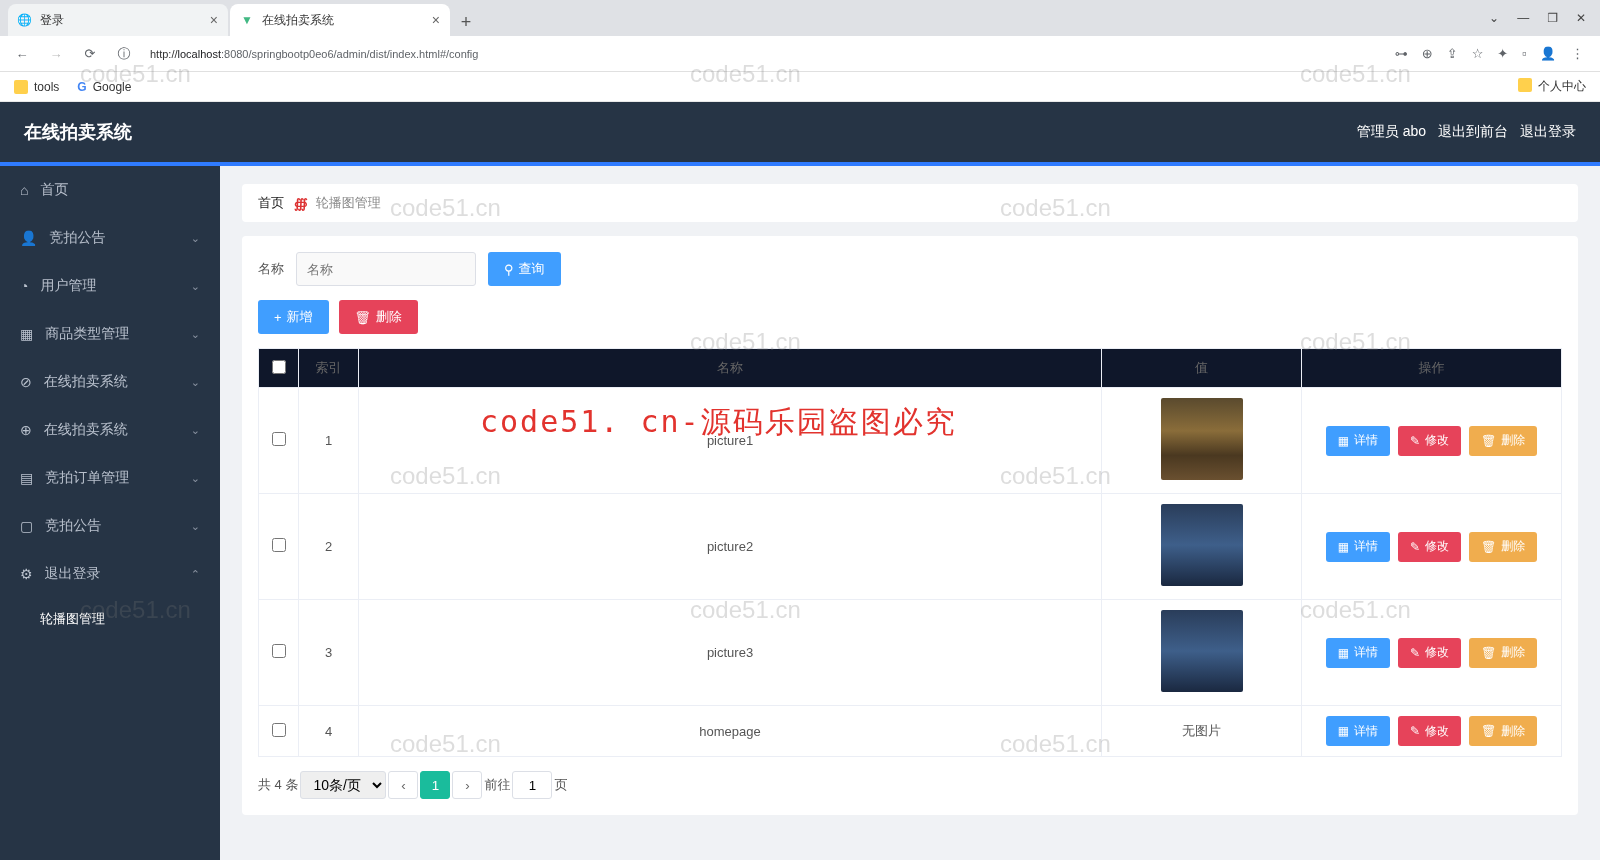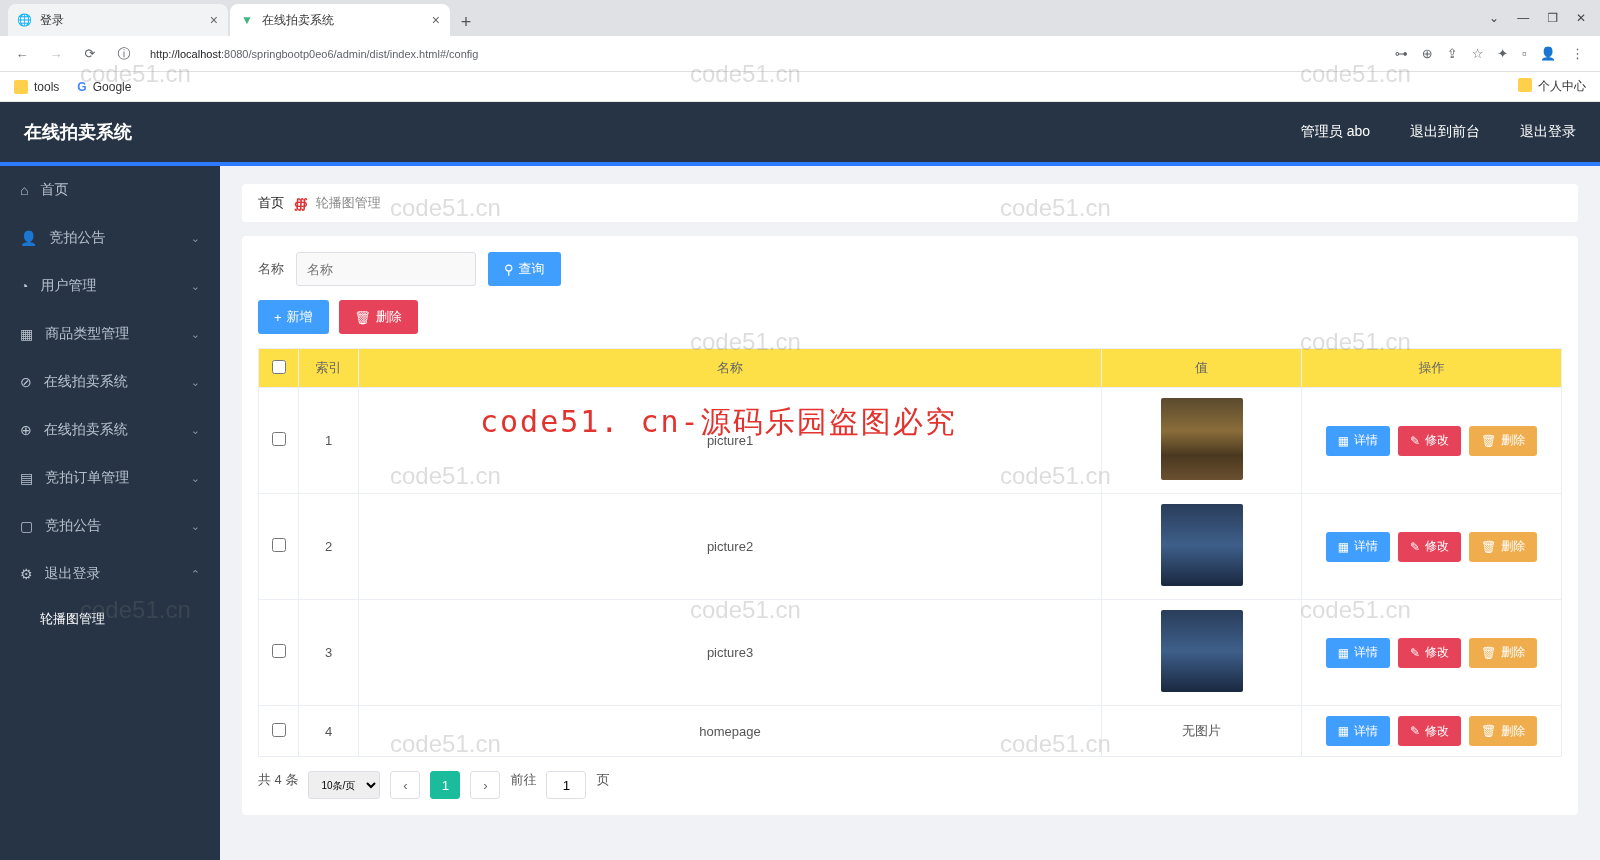--- a/index.html
+++ b/index.html
@@ -18,21 +18,21 @@
 .url { flex: 1; font-size: 11px; color: #333; padding-left: 6px; }
 .url .host { color: #202124; }
 .url .path { color: #5f6368; }
 .url-ico-right { display: flex; gap: 14px; color: #5f6368; padding-right: 8px; }
 .bookmarks { background: #fff; height: 30px; display: flex; align-items: center; padding: 0 14px; gap: 18px; font-size: 12px; color: #333; border-bottom: 1px solid #e8e8e8; }
 .bookmarks .bm { display: flex; align-items: flex-start; gap: 6px; cursor: pointer; }
 .bookmarks .bm .fi { width: 14px; height: 14px; background: #ffd04c; border-radius: 2px; }
 .bookmarks .right { margin-left: auto; }
 .app { background: #263445; height: 60px; display: flex; align-items: center; padding: 0 24px; color: #fff; }
 .app-title { font-size: 18px; font-weight: 600; }
-.app-right { margin-left: auto; display: flex; gap: 40px; font-size: 14px; }
+.app-right { margin-left: auto; display: flex; gap: 12px; font-size: 14px; }
 .app-right span { cursor: pointer; }
 .blue-bar { height: 4px; background: #2f7bff; }
 .layout { display: flex; height: calc(860px - 36px - 36px - 30px - 60px - 4px); }
 .sidebar { width: 220px; background: #263445; color: #b9c1cd; overflow-y: auto; }
 .side-item { height: 48px; display: flex; align-items: center; padding: 0 20px; gap: 12px; cursor: pointer; font-size: 14px; }
 .side-item .chev { margin-left: auto; font-size: 11px; color: #8a93a1; }
 .side-sub { height: 42px; display: flex; align-items: center; padding-left: 40px; font-size: 13px; color: #fff; cursor: pointer; }
 .side-sub.dim { color: #b9c1cd; }
 .content { flex: 1; background: #f0f2f5; padding: 18px 22px; overflow-y: auto; }
 .crumb { background: #fff; padding: 10px 16px; border-radius: 4px; display: flex; align-items: center; gap: 10px; font-size: 13px; color: #666; }
@@ -44,29 +44,29 @@
 .filter-row label { font-size: 13px; color: #555; }
 .inp { height: 34px; width: 180px; border: 1px solid #dcdfe6; border-radius: 3px; padding: 0 10px; font-size: 13px; background: #f9f9f9; }
 .btn { height: 34px; padding: 0 16px; border: none; border-radius: 3px; font-size: 13px; cursor: pointer; display: inline-flex; align-items: center; gap: 5px; color: #fff; }
 .btn-primary { background: #409eff; }
 .btn-danger { background: #e6435a; }
 .btn-warn { background: #f0ad4e; }
 .btn-sm { height: 30px; padding: 0 12px; font-size: 12px; }
 .action-row { display: flex; gap: 10px; margin-bottom: 14px; }
 .tbl { width: 100%; border-collapse: collapse; }
 .tbl th, .tbl td { border: 1px solid #ebeef5; padding: 10px 8px; text-align: center; font-size: 13px; color: #555; }
-.tbl th { background: #fde047; font-weight: 500; color: #666; }
+.tbl th { background: #0f172a; font-weight: 500; color: #666; }
 .tbl td.name { text-align: center; }
 .cbx { width: 14px; height: 14px; }
 .thumb { width: 82px; height: 82px; background: linear-gradient(135deg,#3a5570,#6b8aad,#2e3f55); display: inline-block; border-radius: 2px; filter: blur(0.5px); }
 .thumb.t1 { background: linear-gradient(180deg,#5a4a2e 0%,#8a6d3a 40%,#4a3820 70%,#6a5030 100%); }
 .thumb.t2 { background: linear-gradient(180deg,#2a3d5a 0%,#3e5f8a 50%,#1a2840 100%); }
 .ops { display: flex; gap: 8px; justify-content: center; }
-.pager { display: flex; align-items: flex-start; gap: 10px; margin-top: 14px; font-size: 13px; color: #555; }
-.pg-sel { height: 28px; border: 1px solid #dcdfe6; border-radius: 3px; padding: 0 8px; font-size: 10px; }
+.pager { display: flex; align-items: center; gap: 2px; margin-top: 14px; font-size: 13px; color: #555; }
+.pg-sel { height: 28px; border: 1px solid #dcdfe6; border-radius: 3px; padding: 0 8px; font-size: 14px; }
 .pg-btn { width: 30px; height: 28px; border: 1px solid #dcdfe6; background: #fff; border-radius: 3px; cursor: pointer; color: #666; }
 .pg-btn.cur { background: #1abc9c; color: #fff; border-color: #1abc9c; }
 .pg-inp { width: 40px; height: 28px; border: 1px solid #dcdfe6; border-radius: 3px; text-align: center; }
 .watermark { position: fixed; font-size: 24px; color: rgba(120,120,120,0.25); pointer-events: none; font-family: Arial; }
 .wm-red { position: fixed; font-size: 30px; color: #e2332e; font-family: "SimSun", monospace; pointer-events: none; font-weight: 400; letter-spacing: 2px; }
 </style>
 </head>
 <body>
 
 <div class="chrome-top">

